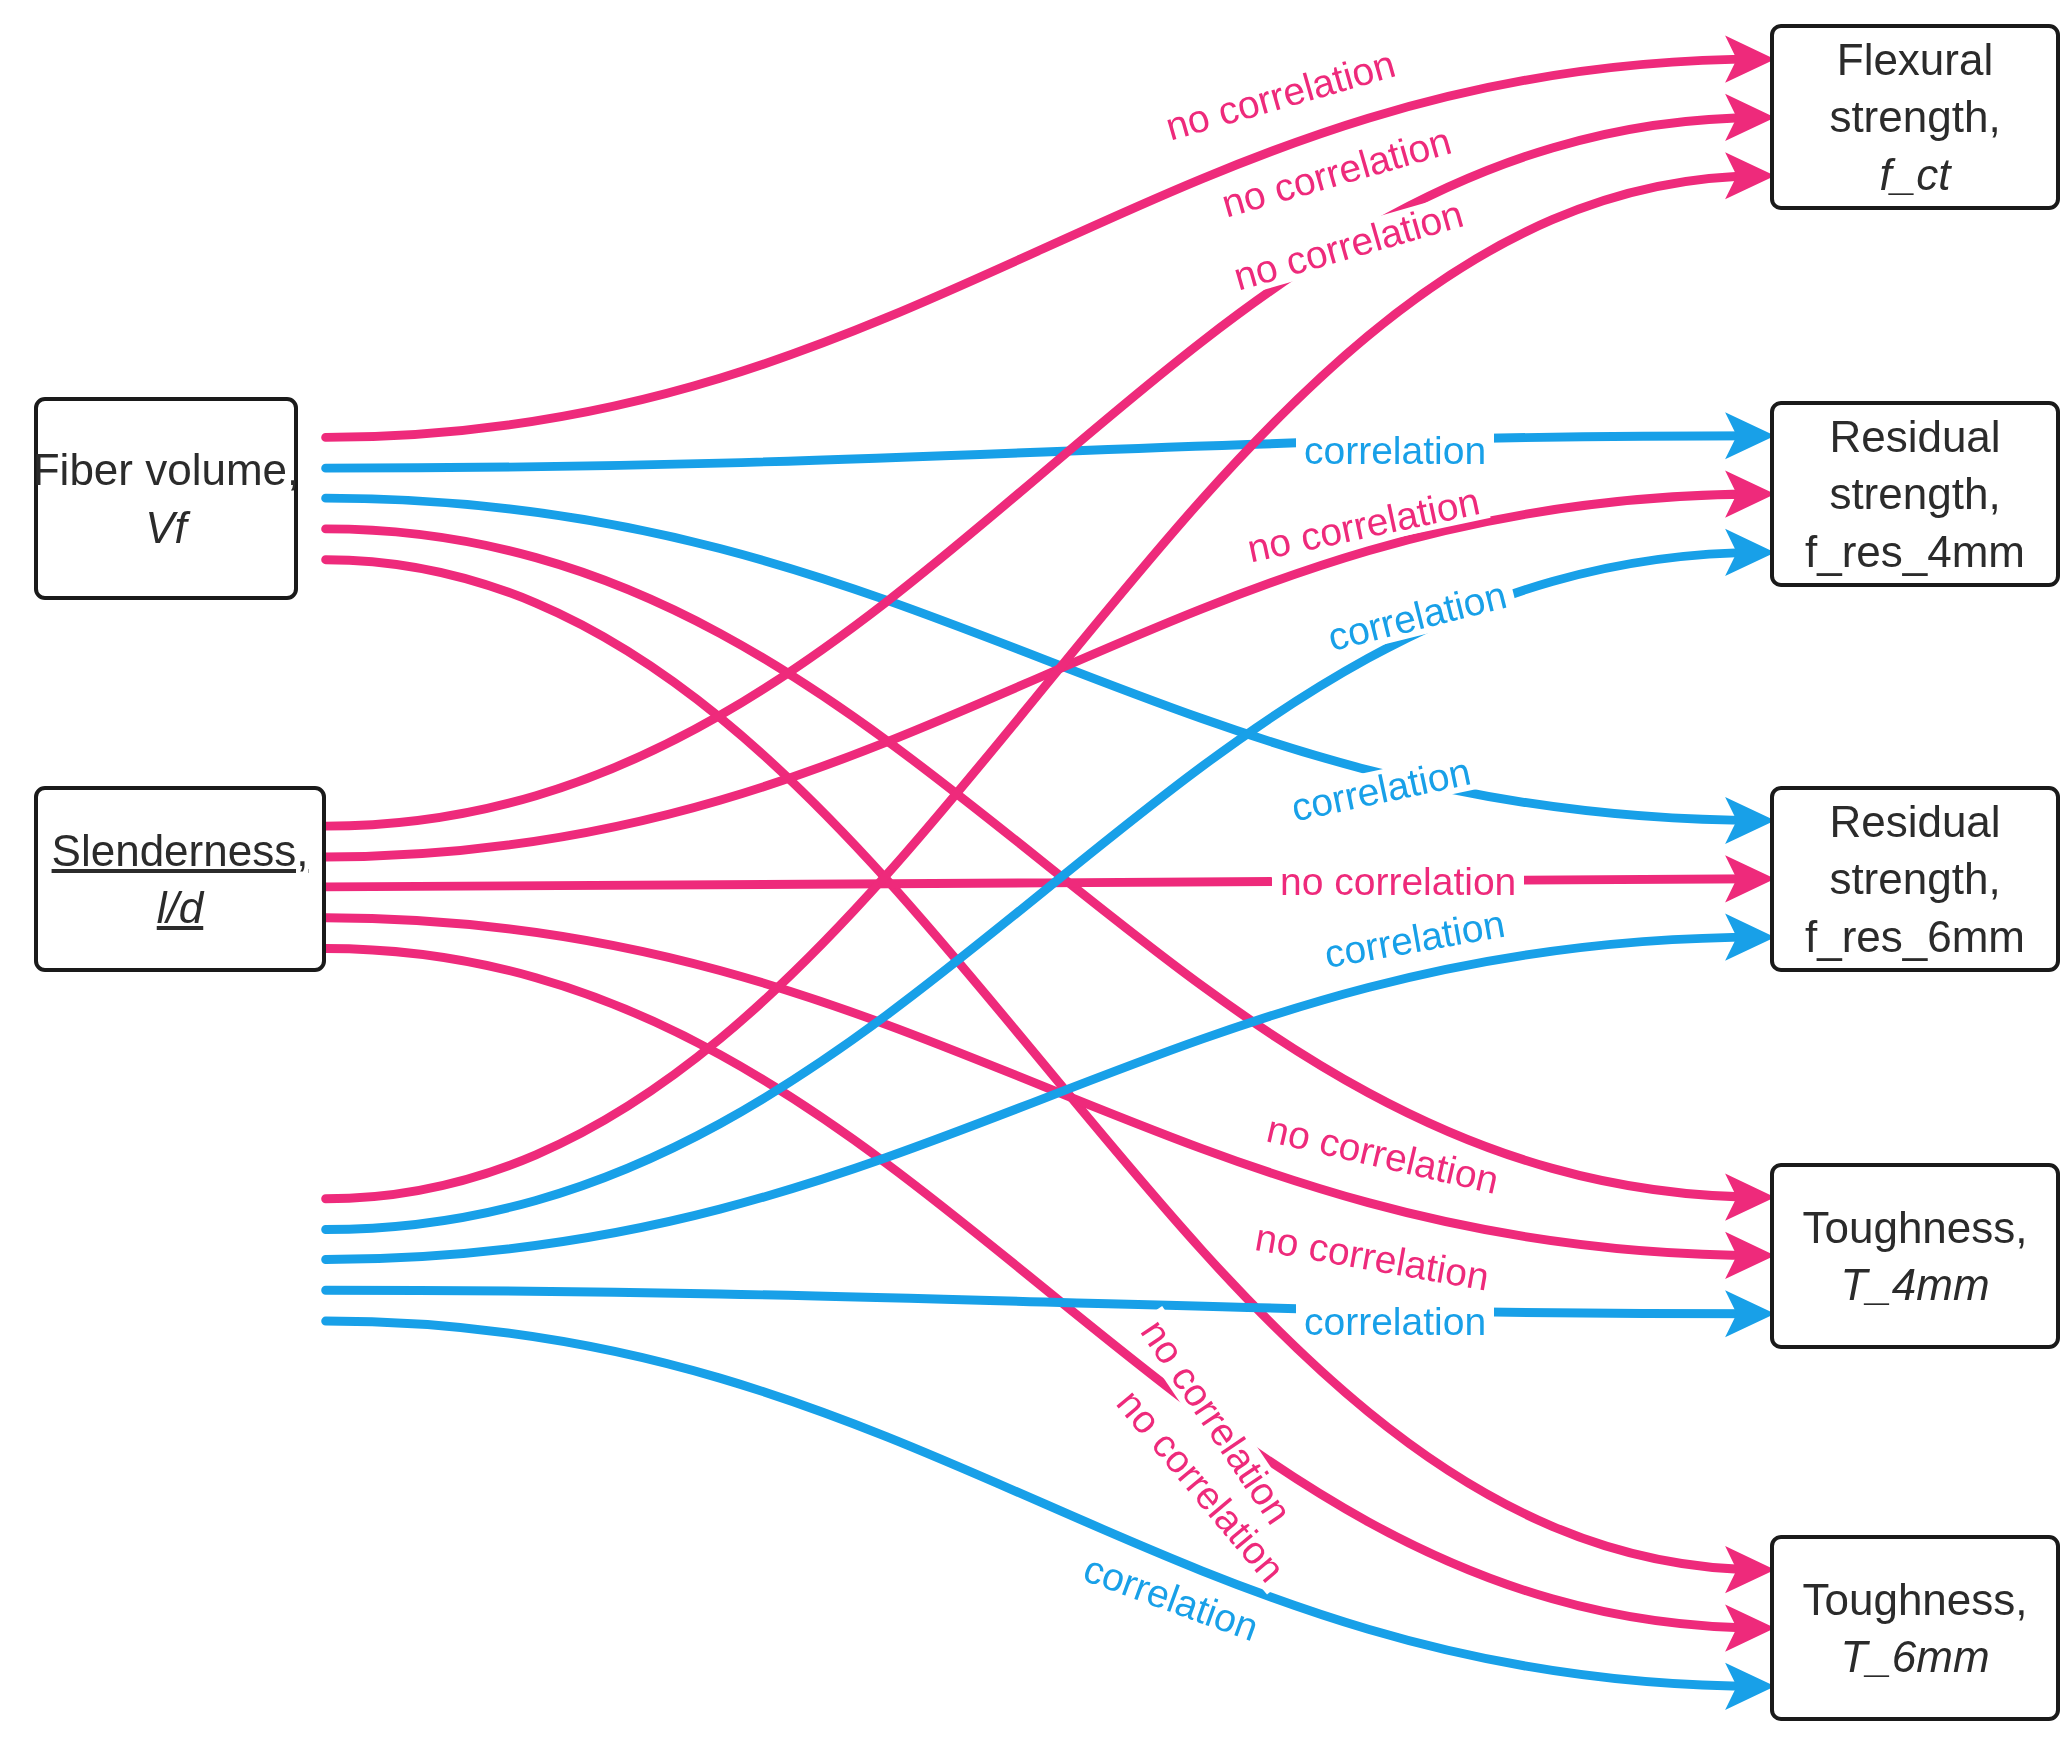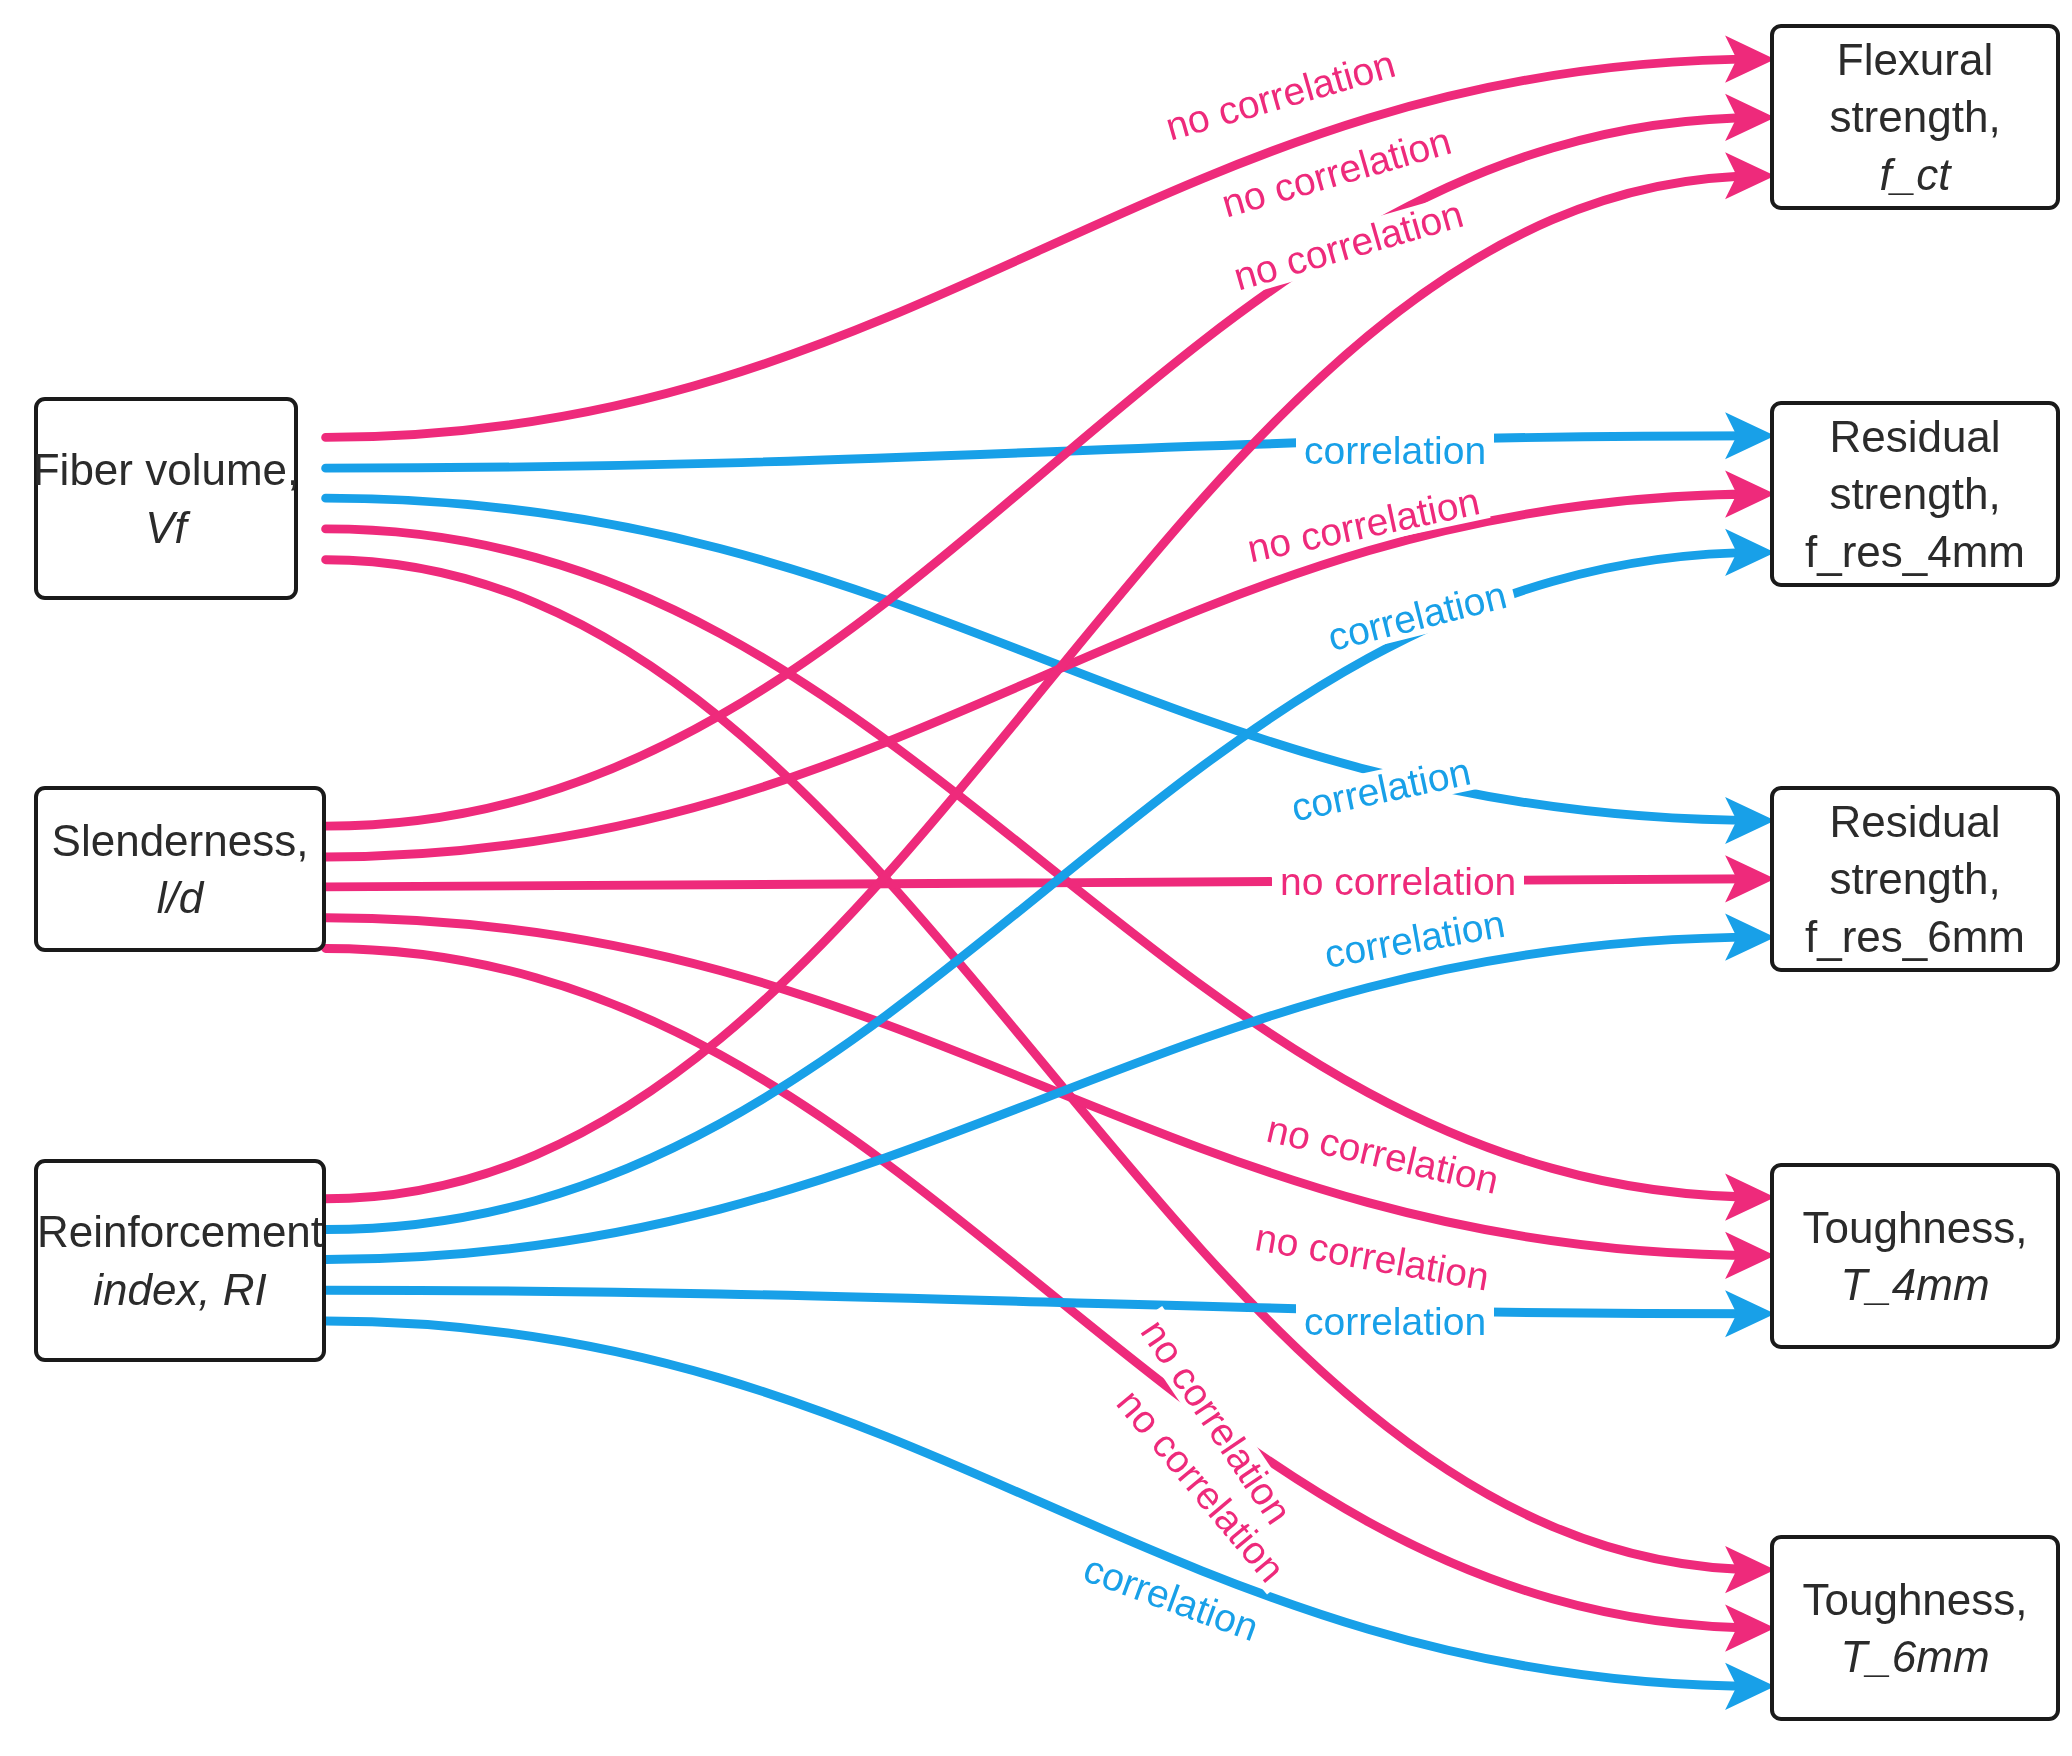--- a/index.html
+++ b/index.html
@@ -87,29 +87,25 @@
         <path d="M 402 1593 C 1147.08 1593, 1430.92 1622, 2176 1622" stroke="#18a0e8" marker-end="url(#ah-yes)"></path>
         <path d="M 402 1631 C 1147.08 1631, 1430.92 2082, 2176 2082" stroke="#18a0e8" marker-end="url(#ah-yes)"></path>
       </g>
   </svg>
 
   <div class="node" style="left:34px; top:397px; width:264px; height:203px;">
     <span class="ln">Fiber volume,</span>
     <span class="ln it">Vf</span>
   </div>
 
-  <div class="node" style="left:34px; top:786px; width:292px; height:166px;">
+  <div class="node" style="left:34px; top:786px; width:292px; height:186px;text-decoration:underline;">
     <span class="ln">Slenderness,</span>
     <span class="ln it">l/d</span>
   </div>
 
-  <div class="node" style="left:34px; top:1159px; width:292px; height:203px;">
-    <span class="ln">Reinforcement</span>
-    <span class="ln"><i>index, RI</i></span>
-  </div>
 
   <div class="node" style="left:1770px; top:24px; width:290px; height:186px;">
     <span class="ln">Flexural</span>
     <span class="ln">strength,</span>
     <span class="ln it">f_ct</span>
   </div>
 
   <div class="node" style="left:1770px; top:401px; width:290px; height:186px;">
     <span class="ln">Residual</span>
     <span class="ln">strength,</span>

